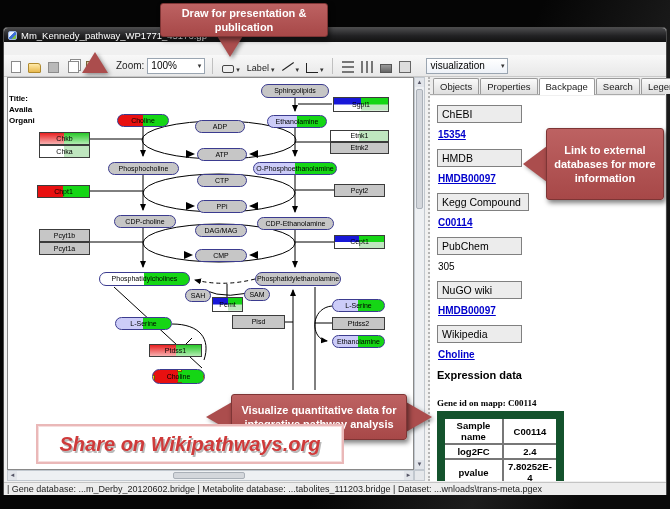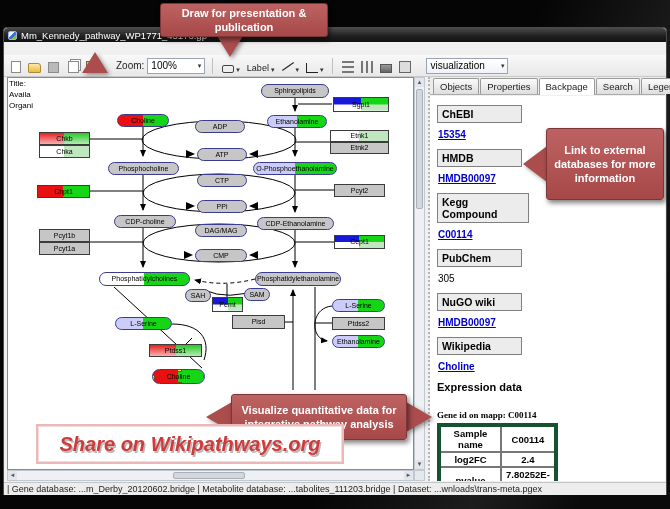--- a/index.html
+++ b/index.html
@@ -30,21 +30,21 @@
   .ic-align.v{background:repeating-linear-gradient(to right,#777 0 2px,transparent 2px 5px);}
   .ic-align.p{background:linear-gradient(#999,#666);border:1px solid #555;height:9px;margin-top:2px;}
   .ic-align.r{border:1px solid #666;background:#ddd;}
   .zoom-label{font-size:10px;color:#222;margin-left:14px;}
   .combo{display:inline-flex;align-items:center;justify-content:space-between;background:#fff;border:1px solid #9aa5b1;height:16px;font-size:10px;padding:0 3px;min-width:58px;}
   .combo .dd{margin-left:4px;}
   .combo.viz{margin-left:10px;min-width:82px;background:linear-gradient(#fff,#eef2f8);}
   .lbl{font-size:9px;color:#222;}
   
   .canvas{position:absolute;left:3px;top:49px;width:407px;height:393px;background:#fff;border:1px solid #898989;overflow:hidden;}
-  .canvas-info{position:absolute;left:1px;top:0;font-size:8px;font-weight:normal;color:#000;line-height:11px;width:34px;overflow:hidden;white-space:nowrap;}
+  .canvas-info{position:absolute;left:1px;top:15px;font-size:8px;font-weight:bold;color:#000;line-height:11px;width:34px;overflow:hidden;white-space:nowrap;}
   #edges{position:absolute;left:0;top:0;}
   .node{position:absolute;font-size:7px;color:#000;text-align:center;overflow:hidden;white-space:nowrap;}
   .node.pill{border-radius:8px;border:1px solid #3b3b8f;}
   .node.box{border:1px solid #3c3c3c;}
   .f-gray{background:#c6c6c6;}
   .f-redgreen{background:linear-gradient(to right,#e81010 50%,#15d615 50%);}
   .f-lavgreen{background:linear-gradient(to right,#ccccf8 50%,#15d615 50%);}
   .f-whitegreen{background:linear-gradient(to right,#ffffff 50%,#15d615 50%);}
   .f-redgreen-soft{background:linear-gradient(to bottom,rgba(255,255,255,0),rgba(255,255,255,.65)),linear-gradient(to right,#e82020 50%,#28c828 50%);}
   .f-whitegreen-soft{background:linear-gradient(to right,#ffffff 50%,#bfe6bf 50%);}
@@ -55,28 +55,28 @@
   .hscroll{position:absolute;left:3px;top:442px;width:407px;height:11px;background:#eef0f3;border:1px solid #c2c8cf;}
   .scr-btn{position:absolute;font-size:6px;color:#556;width:9px;height:9px;text-align:center;line-height:9px;background:#e2e5ea;}
   .thumb{position:absolute;background:#d4d7dc;border:1px solid #aab0b8;border-radius:2px;}
   .corner{position:absolute;left:410px;top:442px;width:11px;height:11px;background:#e6e8eb;border:1px solid #c2c8cf;}
   
   .sidepanel{position:absolute;left:424px;top:49px;width:237px;height:404px;background:#f0f0f0;border-left:2px dotted #b5b5b5;}
   .tabs{display:flex;align-items:center;height:18px;padding-left:3px;background:#ececec;border-bottom:1px solid #aaa;}
   .tab{font-size:9.5px;color:#222;padding:2px 6px 2px;border:1px solid #9a9a9a;border-bottom:none;background:linear-gradient(#fafafa,#dedede);margin-right:1px;border-radius:2px 2px 0 0;white-space:nowrap;}
   .tab.active{background:#fff;font-weight:normal;position:relative;top:1px;padding-bottom:3px;}
   .bp{position:absolute;left:0;top:19px;width:100%;height:385px;background:#fff;overflow:hidden;padding:9px 0 0 7px;}
-  .bp-header{width:85px;border:1px solid #808080;background:#ececec;font-size:10.5px;font-weight:bold;color:#000;padding:2px 4px;}
+  .bp-header{width:85px;border:1px solid #808080;background:#ececec;font-size:10.5px;font-weight:normal;color:#000;padding:2px 4px;}
   .bp-header.wide{width:92px;}
   .bp-value{display:block;font-size:10px;font-weight:bold;margin:6px 0 9px 1px;}
   a.bp-value{color:#0000cc;text-decoration:underline;}
   span.bp-value{color:#000;font-weight:normal;}
   .exp-title{font-size:11px;font-weight:bold;margin-top:2px;}
   .gene-id{font-size:9px;font-weight:bold;margin-top:17px;font-family:Liberation Serif, serif;}
-  table.exp{border-collapse:collapse;margin-top:3px;border:4px solid #14532d;}
+  table.exp{border-collapse:collapse;margin-top:3px;border:8px solid #14532d;}
   table.exp td{border:2px solid #777;font-size:9.5px;font-weight:bold;text-align:center;padding:1px 4px;height:13px;}
   table.exp td.c1{width:62px;}
   table.exp td.c2{width:52px;}
   
   .statusbar{position:absolute;left:0;top:454px;width:100%;height:13px;background:#ededed;border-top:1px solid #c4c4c4;font-size:9px;color:#222;padding:1px 0 0 3px;white-space:nowrap;overflow:hidden;}
   
   .callout{position:absolute;background:linear-gradient(#bd6262,#a74848);border:1px solid #7e3535;border-radius:3px;color:#fff;font-weight:bold;font-size:11px;line-height:1.3;text-align:center;display:flex;align-items:center;justify-content:center;padding:3px 6px;box-shadow:2px 3px 5px rgba(0,0,0,.5);z-index:50;}
   .arr{position:absolute;width:0;height:0;z-index:49;filter:drop-shadow(2px 2px 2px rgba(0,0,0,.4));}
   .arr.down{border-left:13px solid transparent;border-right:13px solid transparent;border-top:21px solid #ab4d4d;}
   .arr.up{border-left:13px solid transparent;border-right:13px solid transparent;border-bottom:21px solid #ab4d4d;}

